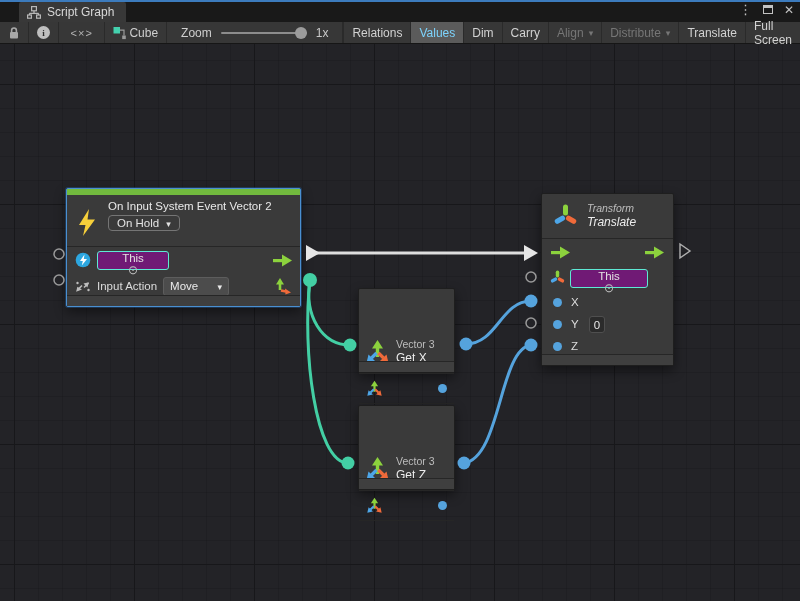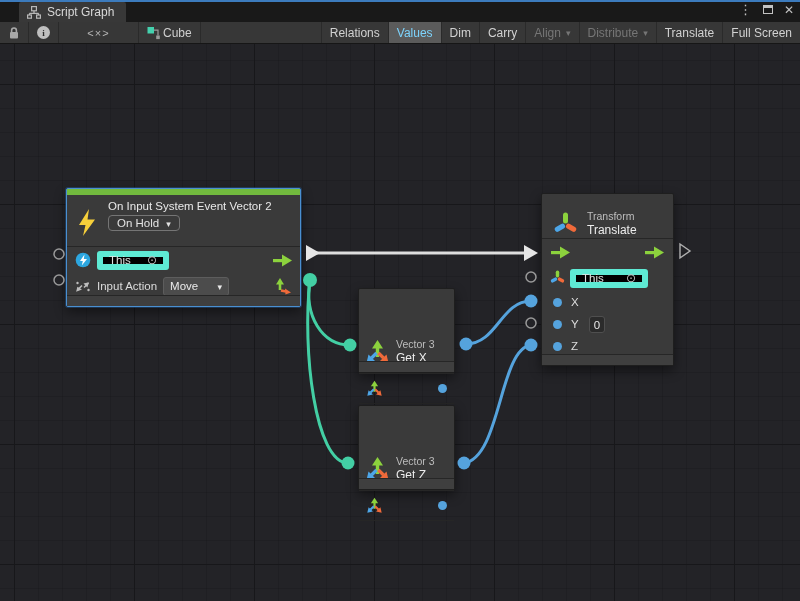--- a/index.html
+++ b/index.html
@@ -63,38 +63,38 @@
   
   .event-node { left:66px; top:144px; width:235px; height:119px; border:1px solid #4a8fd0;
     box-shadow:0 0 0 1px rgba(35,80,130,0.55), 0 5px 12px rgba(0,0,0,0.45); }
   .event-accent { height:6px; background:#72ba3e; }
   .event-header { position:relative; height:47px; border-bottom:1px solid #262626; }
   .bolt-icon { position:absolute; left:9px; top:8px; }
   .ev-title { margin:5px 0 0 41px; font-size:11.5px; color:#e8e8e8; white-space:nowrap; }
   .pill { display:inline-flex; align-items:center; gap:7px; margin:3px 0 0 41px;
     background:#3a3a3a; border:1px solid #757575; border-radius:4px; padding:1px 8px; font-size:11.5px; color:#e2e2e2; }
   .ev-row { height:26px; display:flex; align-items:center; padding:0 8px; gap:6px; font-size:11.5px; }
-  .field { display:flex; align-items:center; justify-content:space-between; background:#000000;
-    border:6px solid #5eead4; border-radius:3px; height:19px; padding:0 6px; font-size:11.5px; color:#e2e2e2; }
+  .field { display:flex; align-items:center; justify-content:space-between; background:#701a75;
+    border:1px solid #5eead4; border-radius:3px; height:19px; padding:0 6px; font-size:11.5px; color:#e2e2e2;flex-direction:column; }
   .this-field { width:72px; }
   .tgt { color:#bdbdbd; font-size:12px; line-height:1; }
   .move-dd { display:flex; align-items:center; justify-content:space-between; background:#4c4c4c;
     border:1px solid #5d5d5d; border-radius:3px; height:19px; padding:0 6px; width:66px; font-size:11.5px; color:#eaeaea; }
   .push { margin-left:auto; }
   
   .getnode { left:358px; width:97px; height:85px; }
   .getx { top:244px; } .getz { top:361px; }
   .get-header { height:43px; display:flex; align-items:center; gap:5px; padding:12px 5px; border-bottom:1px solid #262626;margin-top:42px; }
   .cat { font-size:10.5px; color:#bdbdbd; line-height:1.25; }
   .op { font-size:12px; color:#ececec; line-height:1.25; }
   .get-body { height:30px; display:flex; align-items:center; padding:0 7px; border-bottom:1px solid #262626; }
   .pdot { width:9px; height:9px; border-radius:50%; background:#55a3dd; }
   
   .translate-node { left:541px; top:149px; width:133px; height:173px; }
-  .tr-header { height:45px; display:flex; align-items:flex-end; gap:9px; padding:0 11px; border-bottom:1px solid #262626; }
+  .tr-header { height:45px; display:flex; align-items:center; gap:9px; padding:0 11px; border-bottom:1px solid #262626;font-style:italic; }
   .tr-flow-row { height:26px; display:flex; align-items:center; justify-content:space-between; padding:0 9px; }
   .tr-this-row { height:26px; display:flex; align-items:center; gap:5px; padding:0 8px; }
   .tr-this-field { width:78px; }
   .tr-port-row { height:22px; display:flex; align-items:center; gap:9px; padding:0 11px; font-size:11.5px; color:#dedede; }
   .zero-box { background:#2b2b2b; border:1px solid #4f4f4f; border-radius:3px; min-width:14px; text-align:center;
     height:17px; line-height:16px; font-size:11.5px; padding:0 4px; margin-left:1px; color:#e6e6e6; }
   
   .wires { position:absolute; top:0; left:0; pointer-events:none; }
 </style>
 </head>
@@ -136,20 +136,27 @@
       <span class="codeglyph">&lt;×&gt;</span>
     </div>
     <div class="tseg cubeseg">
       <svg width="16" height="14" viewBox="0 0 16 14">
         <rect x="0.5" y="1" width="6.5" height="6.5" fill="#44d1ae"></rect>
         <path d="M7 4.2 H11 V9.5" stroke="#9a9a9a" stroke-width="1.2" fill="none"></path>
         <rect x="9.2" y="9.5" width="3.6" height="3.6" fill="#9a9a9a"></rect>
       </svg>
       <span>Cube</span>
     </div>
+    <div class="zoomwrap">
+      <span>Zoom</span>
+      <span class="slider-track">
+        <span class="slider-knob"></span>
+      </span>
+      <span class="zoomval">1x</span>
+    </div>
     <div class="right-buttons">
       <div class="rbtn">
         <span>Relations</span>
       </div>
       <div class="rbtn active">
         <span>Values</span>
       </div>
       <div class="rbtn">
         <span>Dim</span>
       </div>

